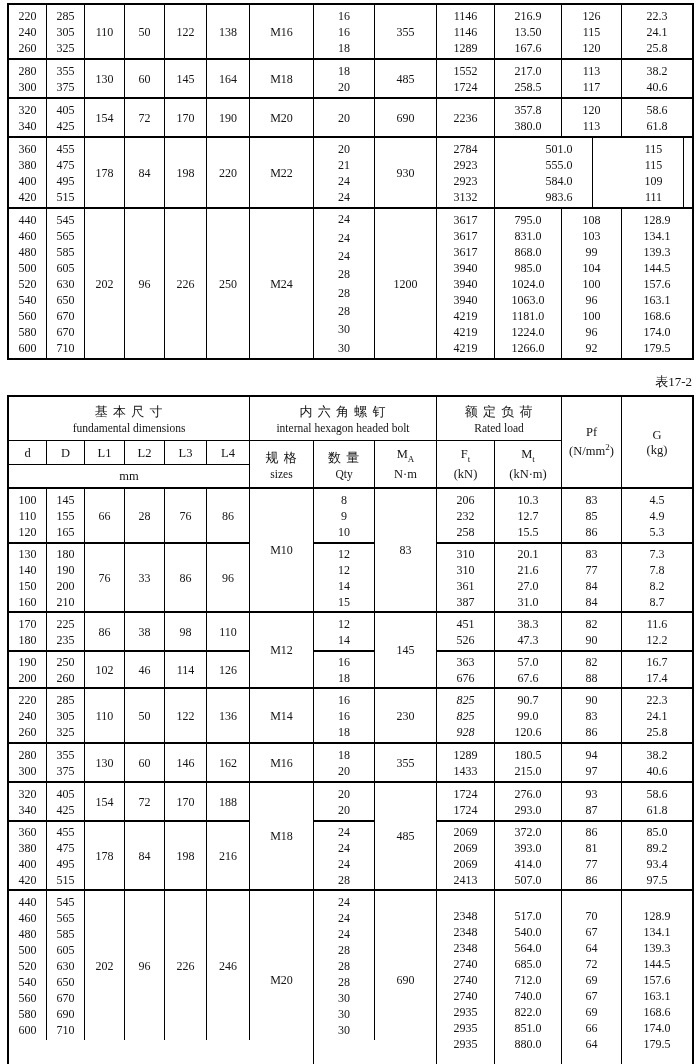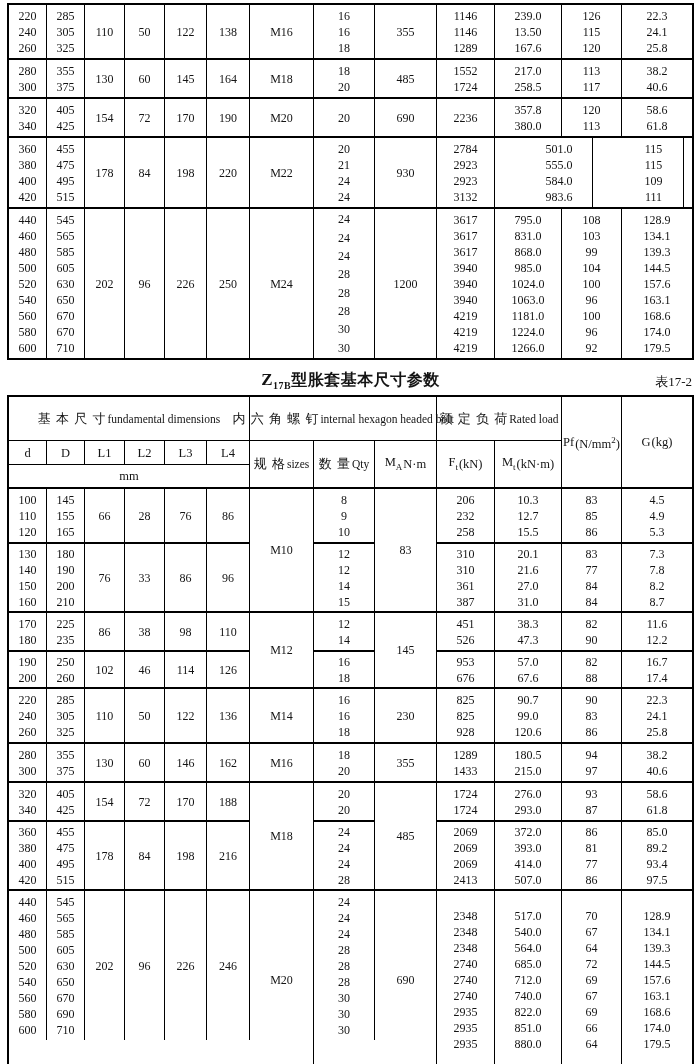--- a/index.html
+++ b/index.html
@@ -18,21 +18,21 @@
   .cell{box-sizing:border-box;border-right:1px solid #000;display:flex;flex-direction:column;
         justify-content:center;align-items:center;text-align:center;flex:0 0 auto;}
   .cell.last{border-right:none;}
   .cell.spread{justify-content:space-evenly;}
   .ln{line-height:16px;font-size:12px;white-space:nowrap;}
 
   
   .thead{display:grid;
     grid-template-columns:38px 38px 40px 40px 42px 43px 64px 61px 62px 58px 67px 60px 70px;
     grid-template-rows:44px 24px 22px;}
-  .hc{box-sizing:border-box;border-right:1px solid #000;display:flex;flex-direction:row;
+  .hc{box-sizing:border-box;border-right:1px solid #000;display:flex;flex-direction:column;
       justify-content:center;align-items:center;text-align:center;gap:1px;}
   .cn{font-size:13px;letter-spacing:1px;white-space:nowrap;}
   .en{font-size:11.5px;white-space:nowrap;}
   .sym{font-size:12.5px;line-height:14px;white-space:nowrap;}
   sub{font-size:9px;}
   sup{font-size:9px;}
   .h-dims{grid-area:1/1/2/7;border-bottom:1px solid #000;}
   .h-bolt{grid-area:1/7/2/10;border-bottom:1px solid #000;}
   .h-load{grid-area:1/10/2/12;border-bottom:1px solid #000;}
   .h-pf{grid-area:1/12/4/13;}
@@ -109,21 +109,21 @@
             <div class="ln">355</div>
           </div>
           <div class="stack">
             <div class="blk" style="height: 53px;">
               <div class="cell" style="width: 58px;">
                 <div class="ln">1146</div>
                 <div class="ln">1146</div>
                 <div class="ln">1289</div>
               </div>
               <div class="cell" style="width: 67px;">
-                <div class="ln">239.0</div>
+                <div class="ln">216.9</div>
                 <div class="ln">13.50</div>
                 <div class="ln">167.6</div>
               </div>
               <div class="cell" style="width: 60px;">
                 <div class="ln">126</div>
                 <div class="ln">115</div>
                 <div class="ln">120</div>
               </div>
               <div class="cell last" style="width: 70px;">
                 <div class="ln">22.3</div>
@@ -430,21 +430,20 @@
                 <div class="ln">174.0</div>
                 <div class="ln">179.5</div>
               </div>
             </div>
           </div>
         </div>
       </div>
   </div>
 
   <div class="titlebar">
-    <div class="title"><span class="tz">Z</span><sub>17B</sub><span>型胀套基本尺寸参数</span></div>
     <div class="tableno">表17-2</div>
   </div>
 
   <div class="dtable">
     <div class="thead">
       <div class="hc h-dims">
         <div class="cn">基  本  尺  寸</div>
         <div class="en">fundamental dimensions</div>
       </div>
       <div class="hc h-bolt">
@@ -714,21 +713,21 @@
                 <div class="ln">82</div>
                 <div class="ln">90</div>
               </div>
               <div class="cell last" style="width: 70px;">
                 <div class="ln">11.6</div>
                 <div class="ln">12.2</div>
               </div>
             </div>
             <div class="blk" style="height: 37px;">
               <div class="cell" style="width: 58px;">
-                <div class="ln">953</div>
+                <div class="ln">363</div>
                 <div class="ln">676</div>
               </div>
               <div class="cell" style="width: 67px;">
                 <div class="ln">57.0</div>
                 <div class="ln">67.6</div>
               </div>
               <div class="cell" style="width: 60px;">
                 <div class="ln">82</div>
                 <div class="ln">88</div>
               </div>
@@ -776,21 +775,21 @@
                 <div class="ln">16</div>
                 <div class="ln">18</div>
               </div>
             </div>
           </div>
           <div class="cell" style="width: 62px;">
             <div class="ln">230</div>
           </div>
           <div class="stack">
             <div class="blk" style="height: 53px;">
-              <div class="cell" style="width: 58px;">
+              <div class="cell" style="width: 58px; font-style: italic;">
                 <div class="ln">825</div>
                 <div class="ln">825</div>
                 <div class="ln">928</div>
               </div>
               <div class="cell" style="width: 67px;">
                 <div class="ln">90.7</div>
                 <div class="ln">99.0</div>
                 <div class="ln">120.6</div>
               </div>
               <div class="cell" style="width: 60px;">

